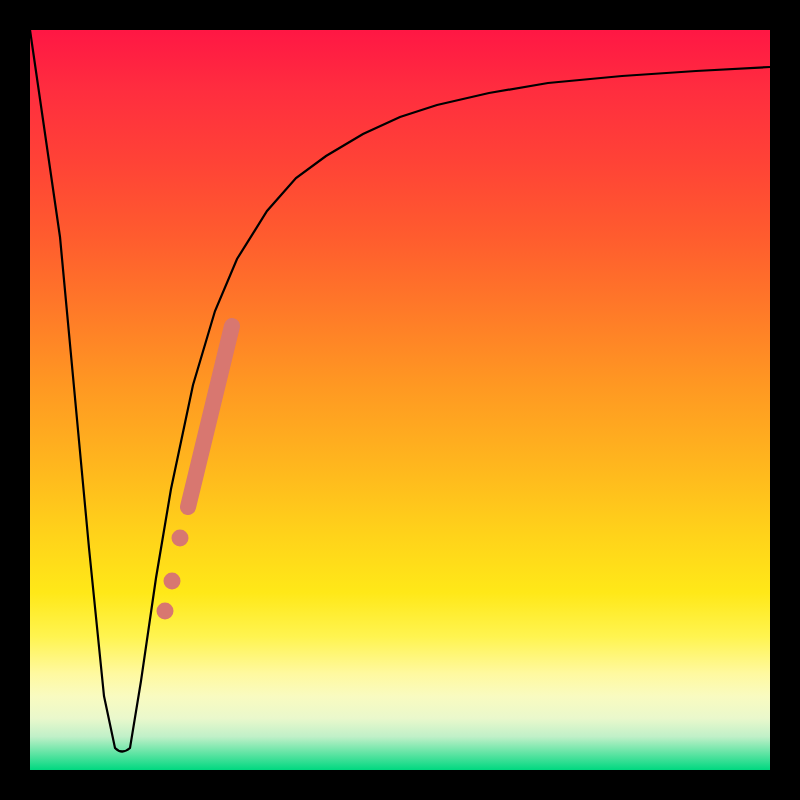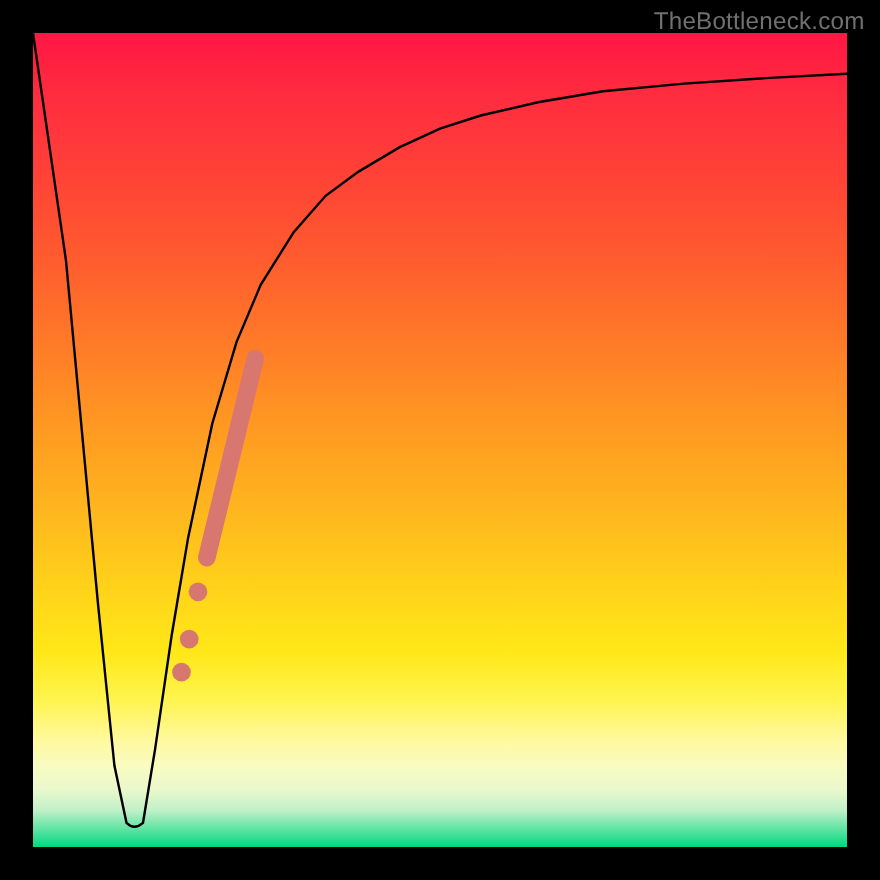--- a/index.html
+++ b/index.html
@@ -81,21 +81,20 @@
   }
   .dots-circle {
     fill: #d87770;
   }
 </style>
 </head>
 <body>
 
 <div class="container">
 
-  <div class="watermark">TheBottleneck.com</div>
 
   <div class="plot-area">
     <div class="gradient"></div>
 
     <svg class="curve-svg" viewBox="0 0 740 740" preserveAspectRatio="none">
 
       <path class="curve-path" d="M 0 0
            L 30 207
            L 59 518
            L 74 666

